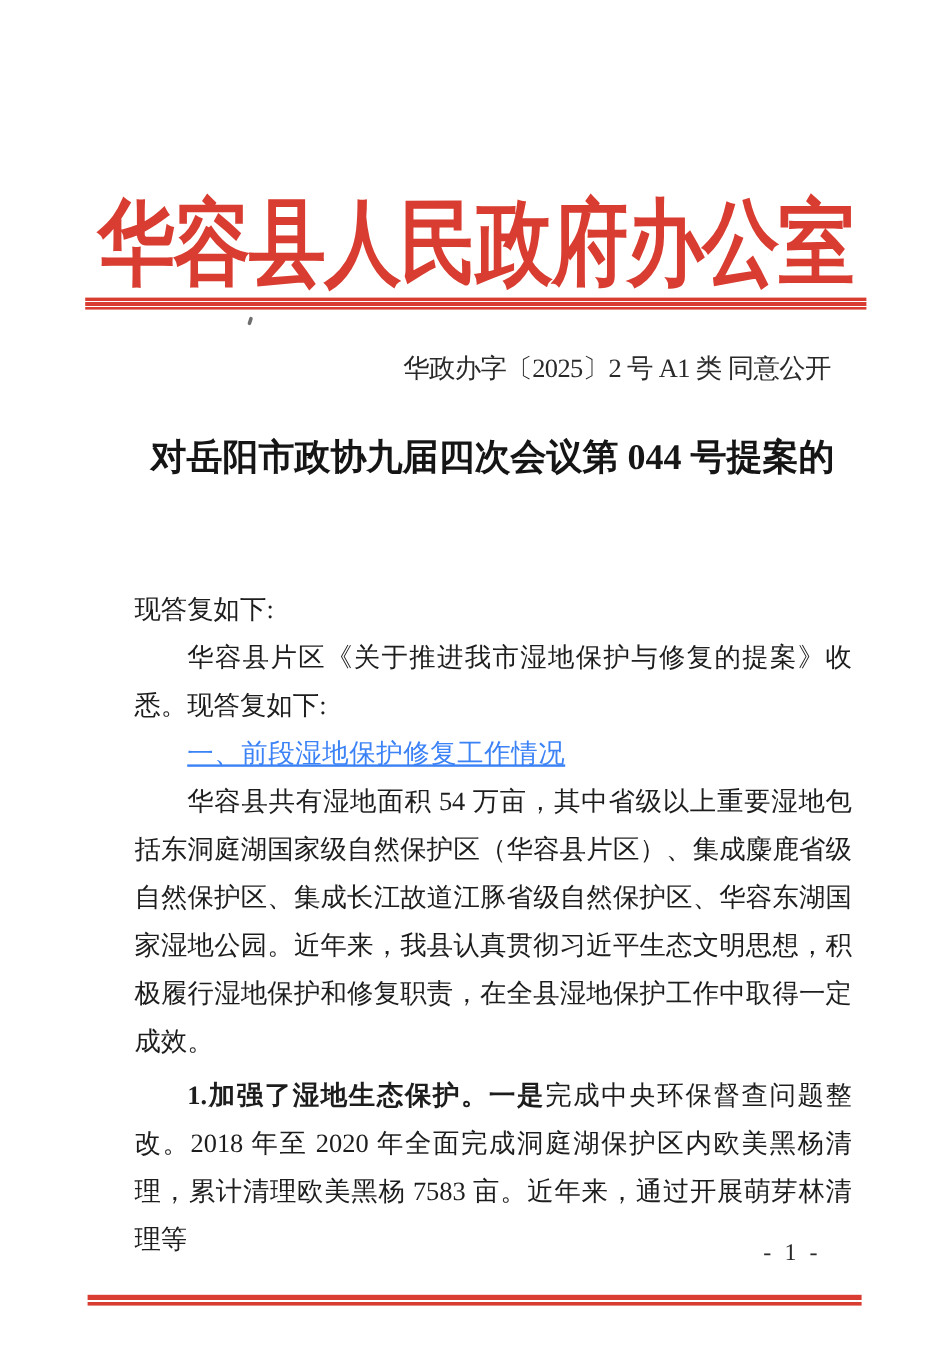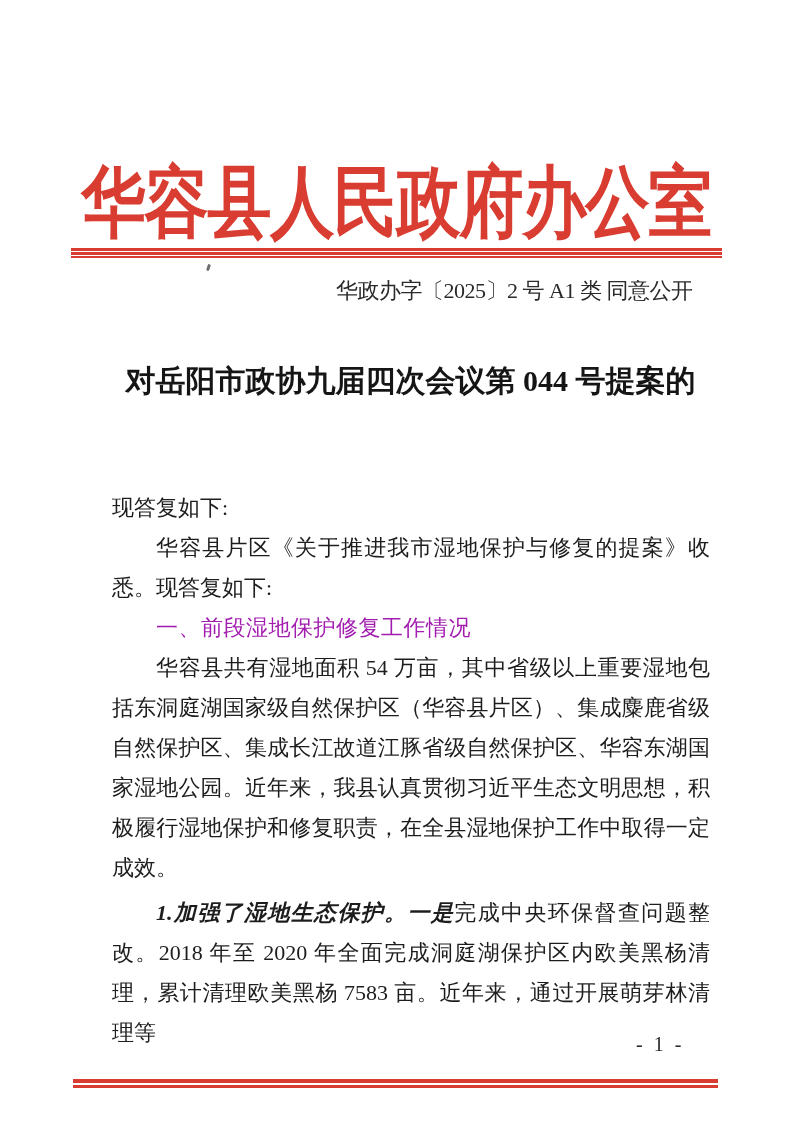--- a/index.html
+++ b/index.html
@@ -56,21 +56,21 @@
     width: 3px;
     height: 7px;
     background: #4a4a4a;
     border-radius: 2px;
     transform: rotate(18deg);
     opacity: 0.8;
   }
   
   .doc-number {
     position: absolute;
-    top: 276px;
+    top: 292px;
     left: 336px;
     font-size: 22px;
     letter-spacing: -0.5px;
     color: #2a2a2a;
     white-space: nowrap;
   }
   
   .main-title-1 {
     position: absolute;
     top: 361px;
@@ -102,26 +102,27 @@
     width: 598px;
     font-size: 22px;
     line-height: 40px;
     color: var(--ink);
     text-align: justify;
   }
   .addressee { text-indent: 0; }
   .para { text-indent: 2em; }
   .para.extra-space { margin-top: 5px; }
   .run-normal { font-weight: normal; }
-  .run-bold { font-weight: bold; font-style: italic; }
+  .run-bold { font-weight: bold; }
   .para.heading {
     font-family: "Liberation Sans", "DejaVu Sans", sans-serif;
     font-weight: bold;
     letter-spacing: 0.5px;
-    color: #a21caf;
+    color: #3b82f6;
+    text-decoration: underline;
   }
   
   .page-num {
     position: absolute;
     top: 1033px;
     left: 636px;
     font-size: 20px;
     letter-spacing: 3px;
     color: #2a2a2a;
     white-space: nowrap;

